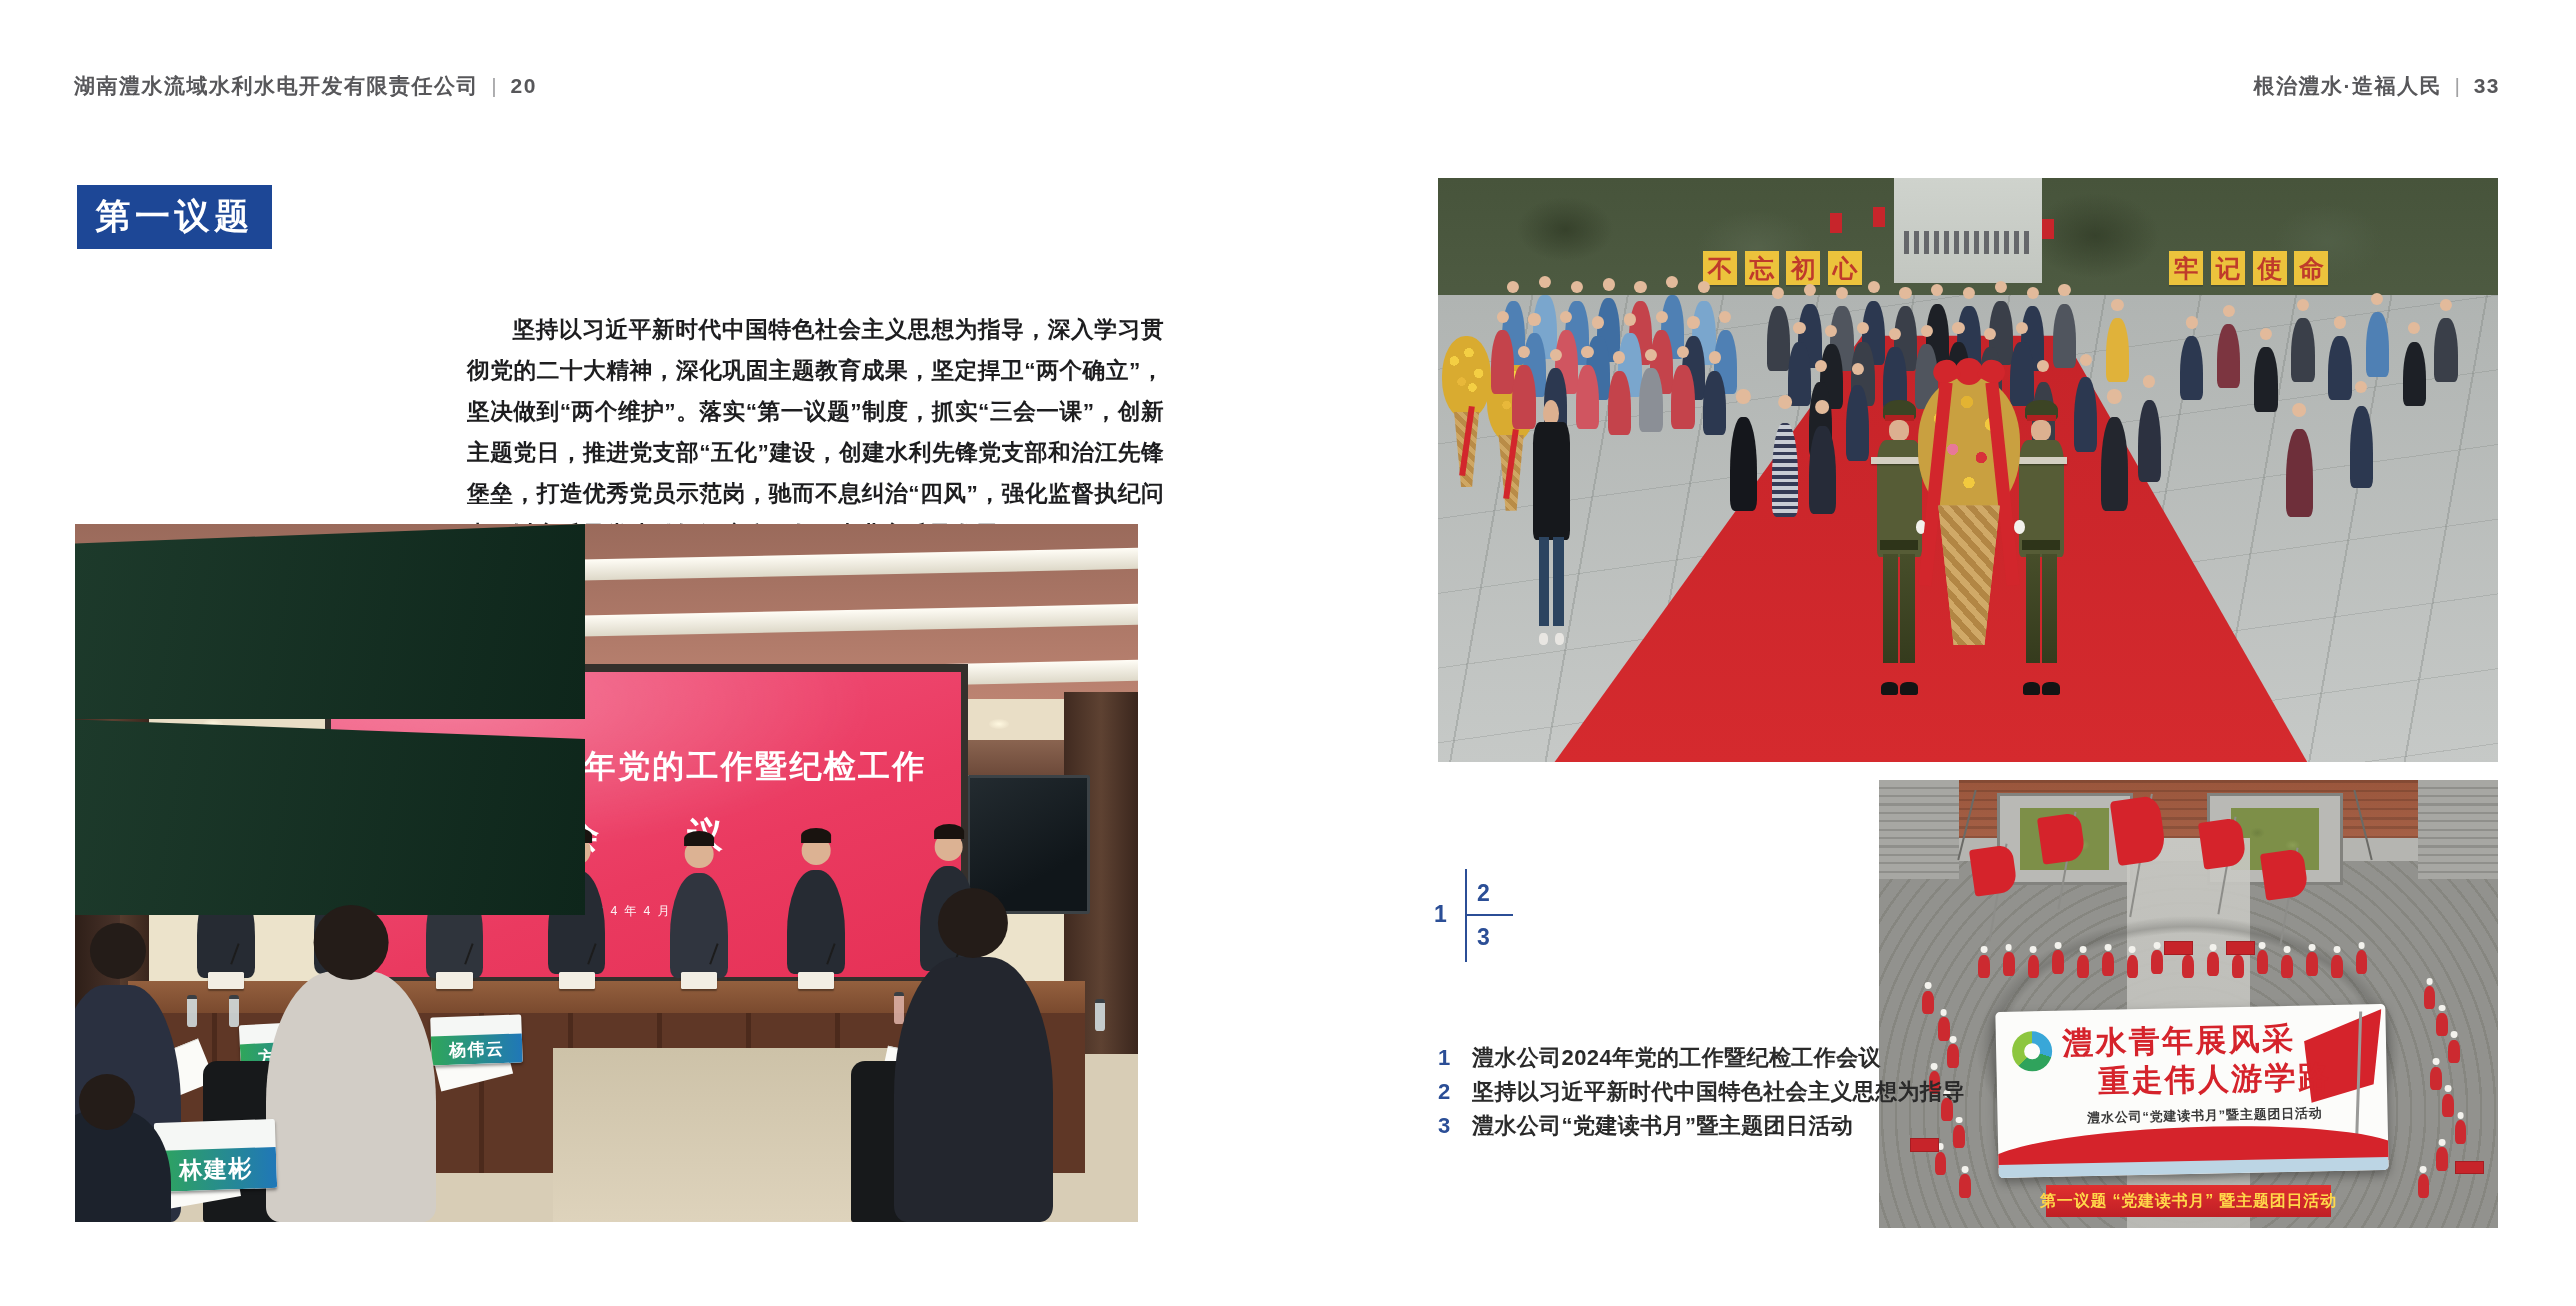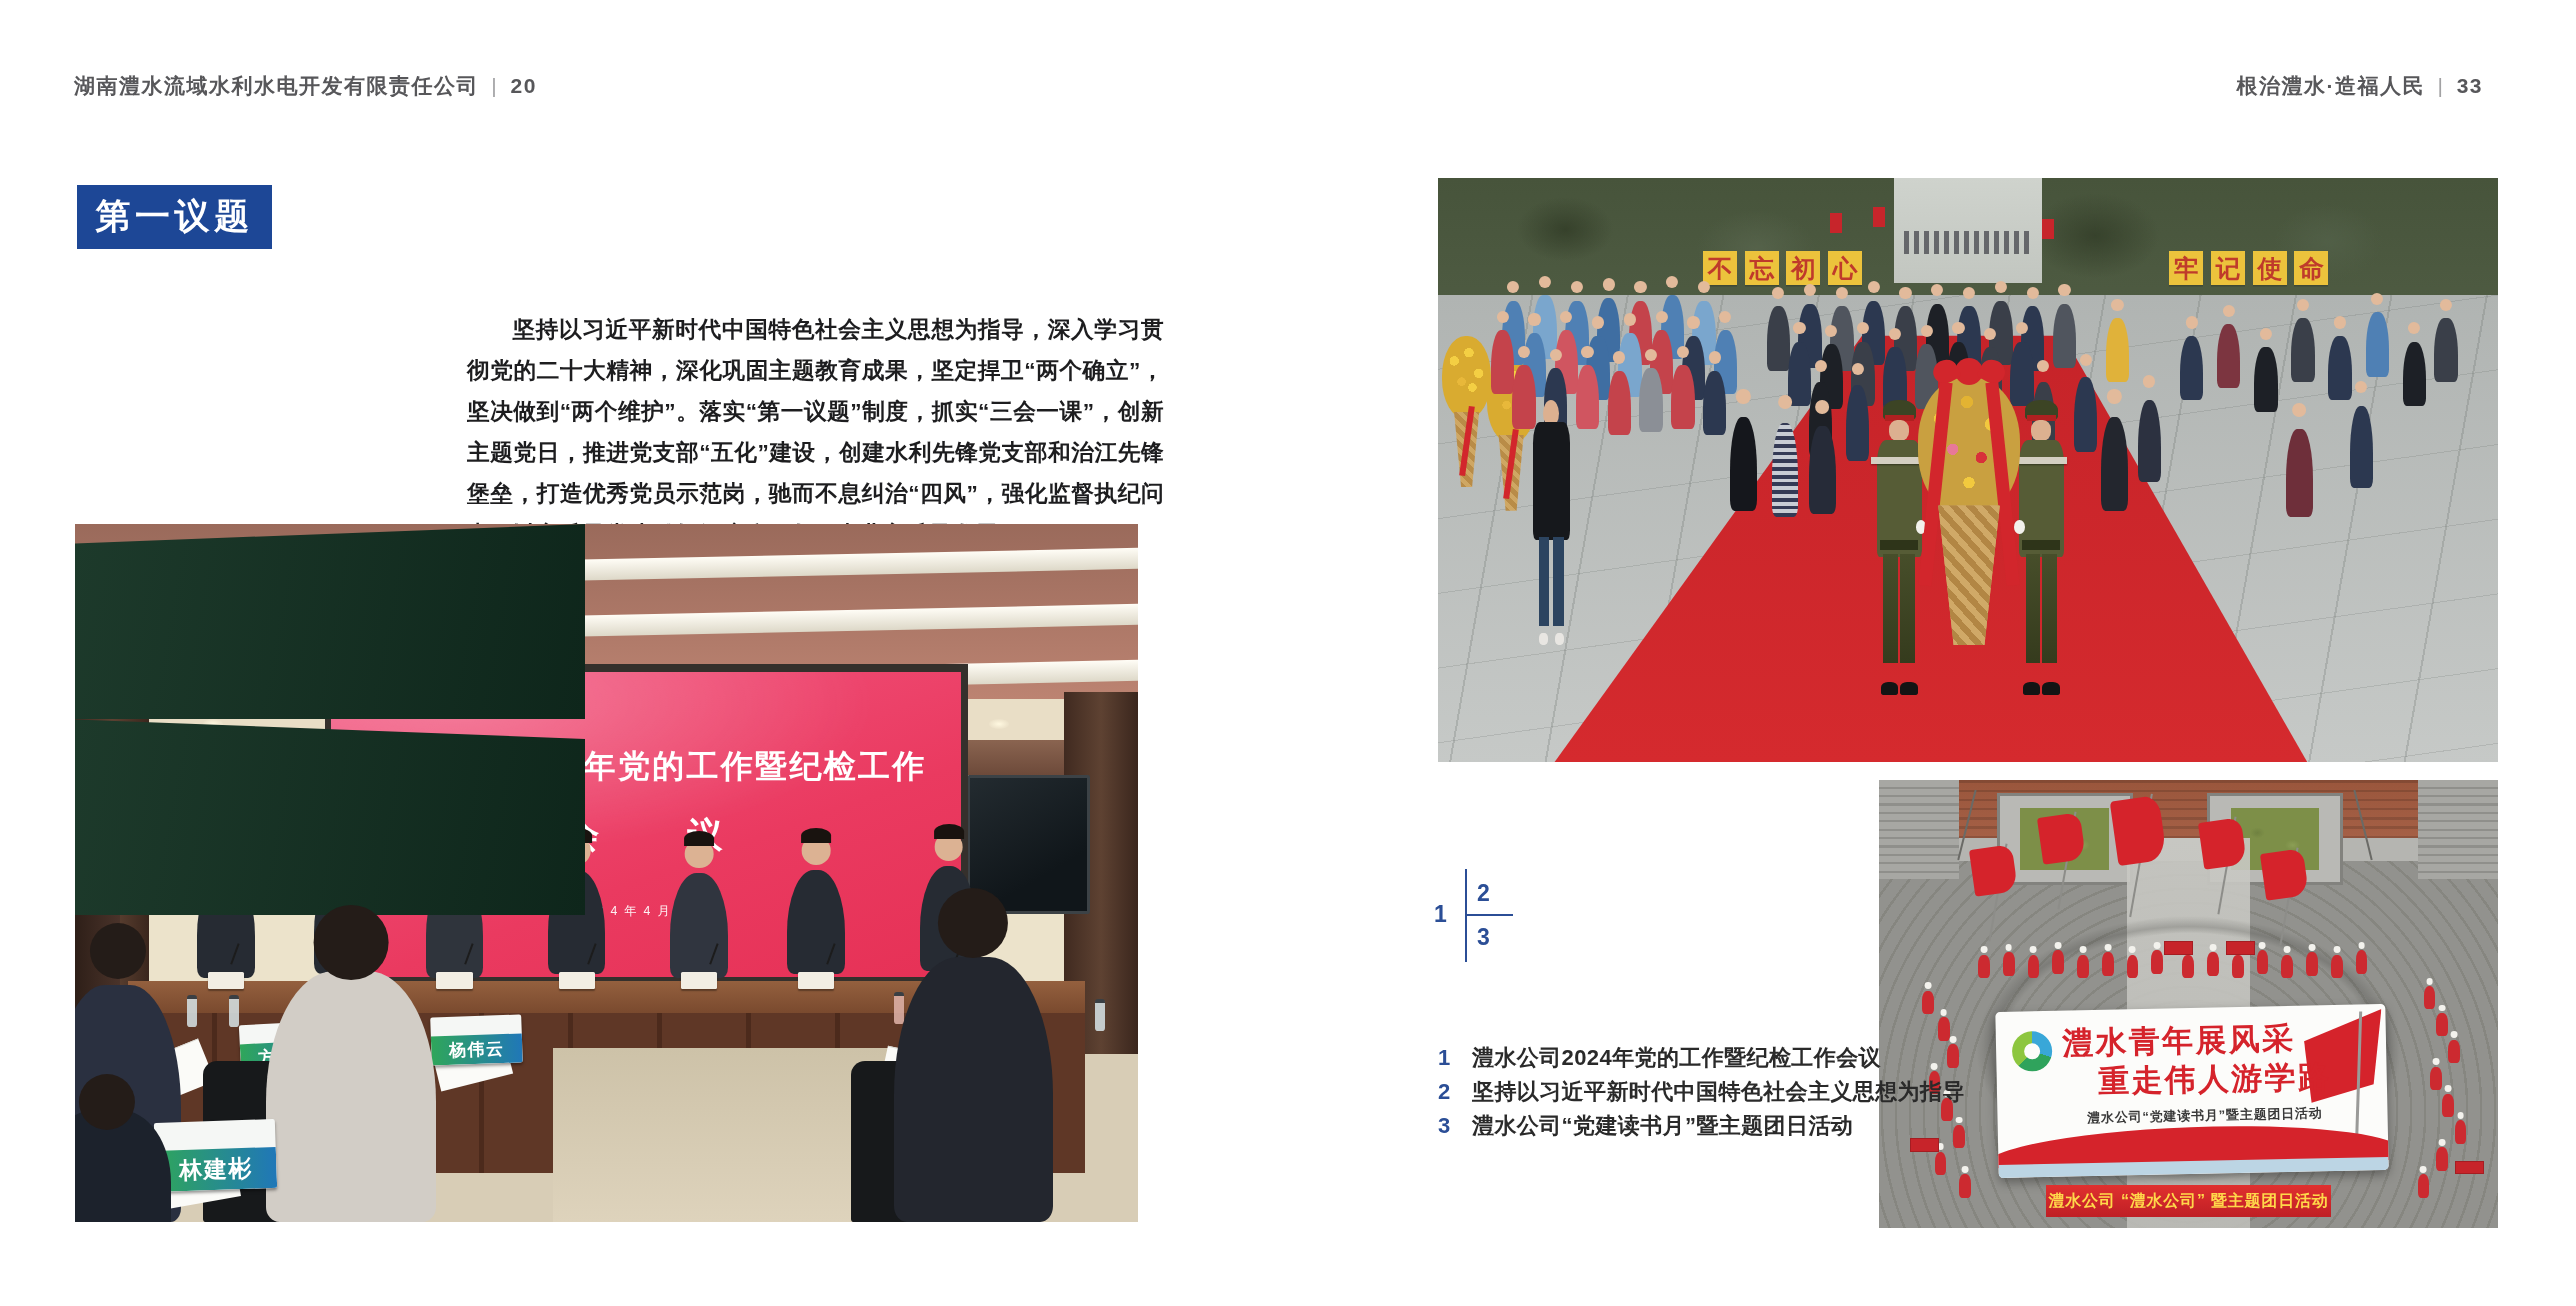--- a/index.html
+++ b/index.html
@@ -5,21 +5,21 @@
   html,body{margin:0;padding:0;background:#e9e9e9;}
   .page{position:relative;width:2576px;height:1306px;background:#ffffff;overflow:hidden;
         font-family:"Liberation Sans","DejaVu Sans",sans-serif;color:#222;}
   .abs{position:absolute;}
 
   
   .rhead{position:absolute;top:72px;font-size:21px;font-weight:bold;color:#57575a;letter-spacing:1.5px;white-space:nowrap;}
   .rhead .div{color:#a2a2a4;font-weight:normal;margin:0 12.3px;}
   .rhead .pg{color:#57575a;}
   #head-left{left:74px;}
-  #head-right{right:93px;}
+  #head-right{right:76px;}
 
   
   .badge{position:absolute;left:77px;top:185px;background:#1d4796;color:#fff;
          font-size:35px;font-weight:bold;letter-spacing:4.6px;padding:8.4px 18.4px;}
   .intro{position:absolute;left:467px;top:286px;width:697px;font-size:22.7px;line-height:41px;
          text-align:justify;text-indent:2em;color:#1d1d1f;font-weight:600;letter-spacing:0.4px;}
 
   
   .photo{position:absolute;overflow:hidden;}
   #photo1{left:75px;top:524px;width:1063px;height:698px;background:#d8cdb6;}
@@ -512,21 +512,21 @@
       <div class="bn-logo"></div>
       <div class="bn-flagart"></div>
       <div class="bn-pole"></div>
       <div class="bn-t1">澧水青年展风采</div>
       <div class="bn-t2">重走伟人游学路</div>
       <div class="bn-t3">澧水公司“党建读书月”暨主题团日活动</div>
       <div class="bn-wave"></div>
       <div class="bn-water"></div>
     </div>
 
-    <div class="abs p3-ground-banner">澧水公司 “澧水公司” 暨主题团日活动</div>
+    <div class="abs p3-ground-banner">第一议题 “党建读书月” 暨主题团日活动</div>
   </div>
 
   <div class="figkey">
     <span class="n" style="left:0;top:32px;">1</span>
     <div class="vline"></div>
     <div class="hline"></div>
     <span class="n" style="left:43px;top:10.7px;">2</span>
     <span class="n" style="left:43px;top:55px;">3</span>
   </div>
 

